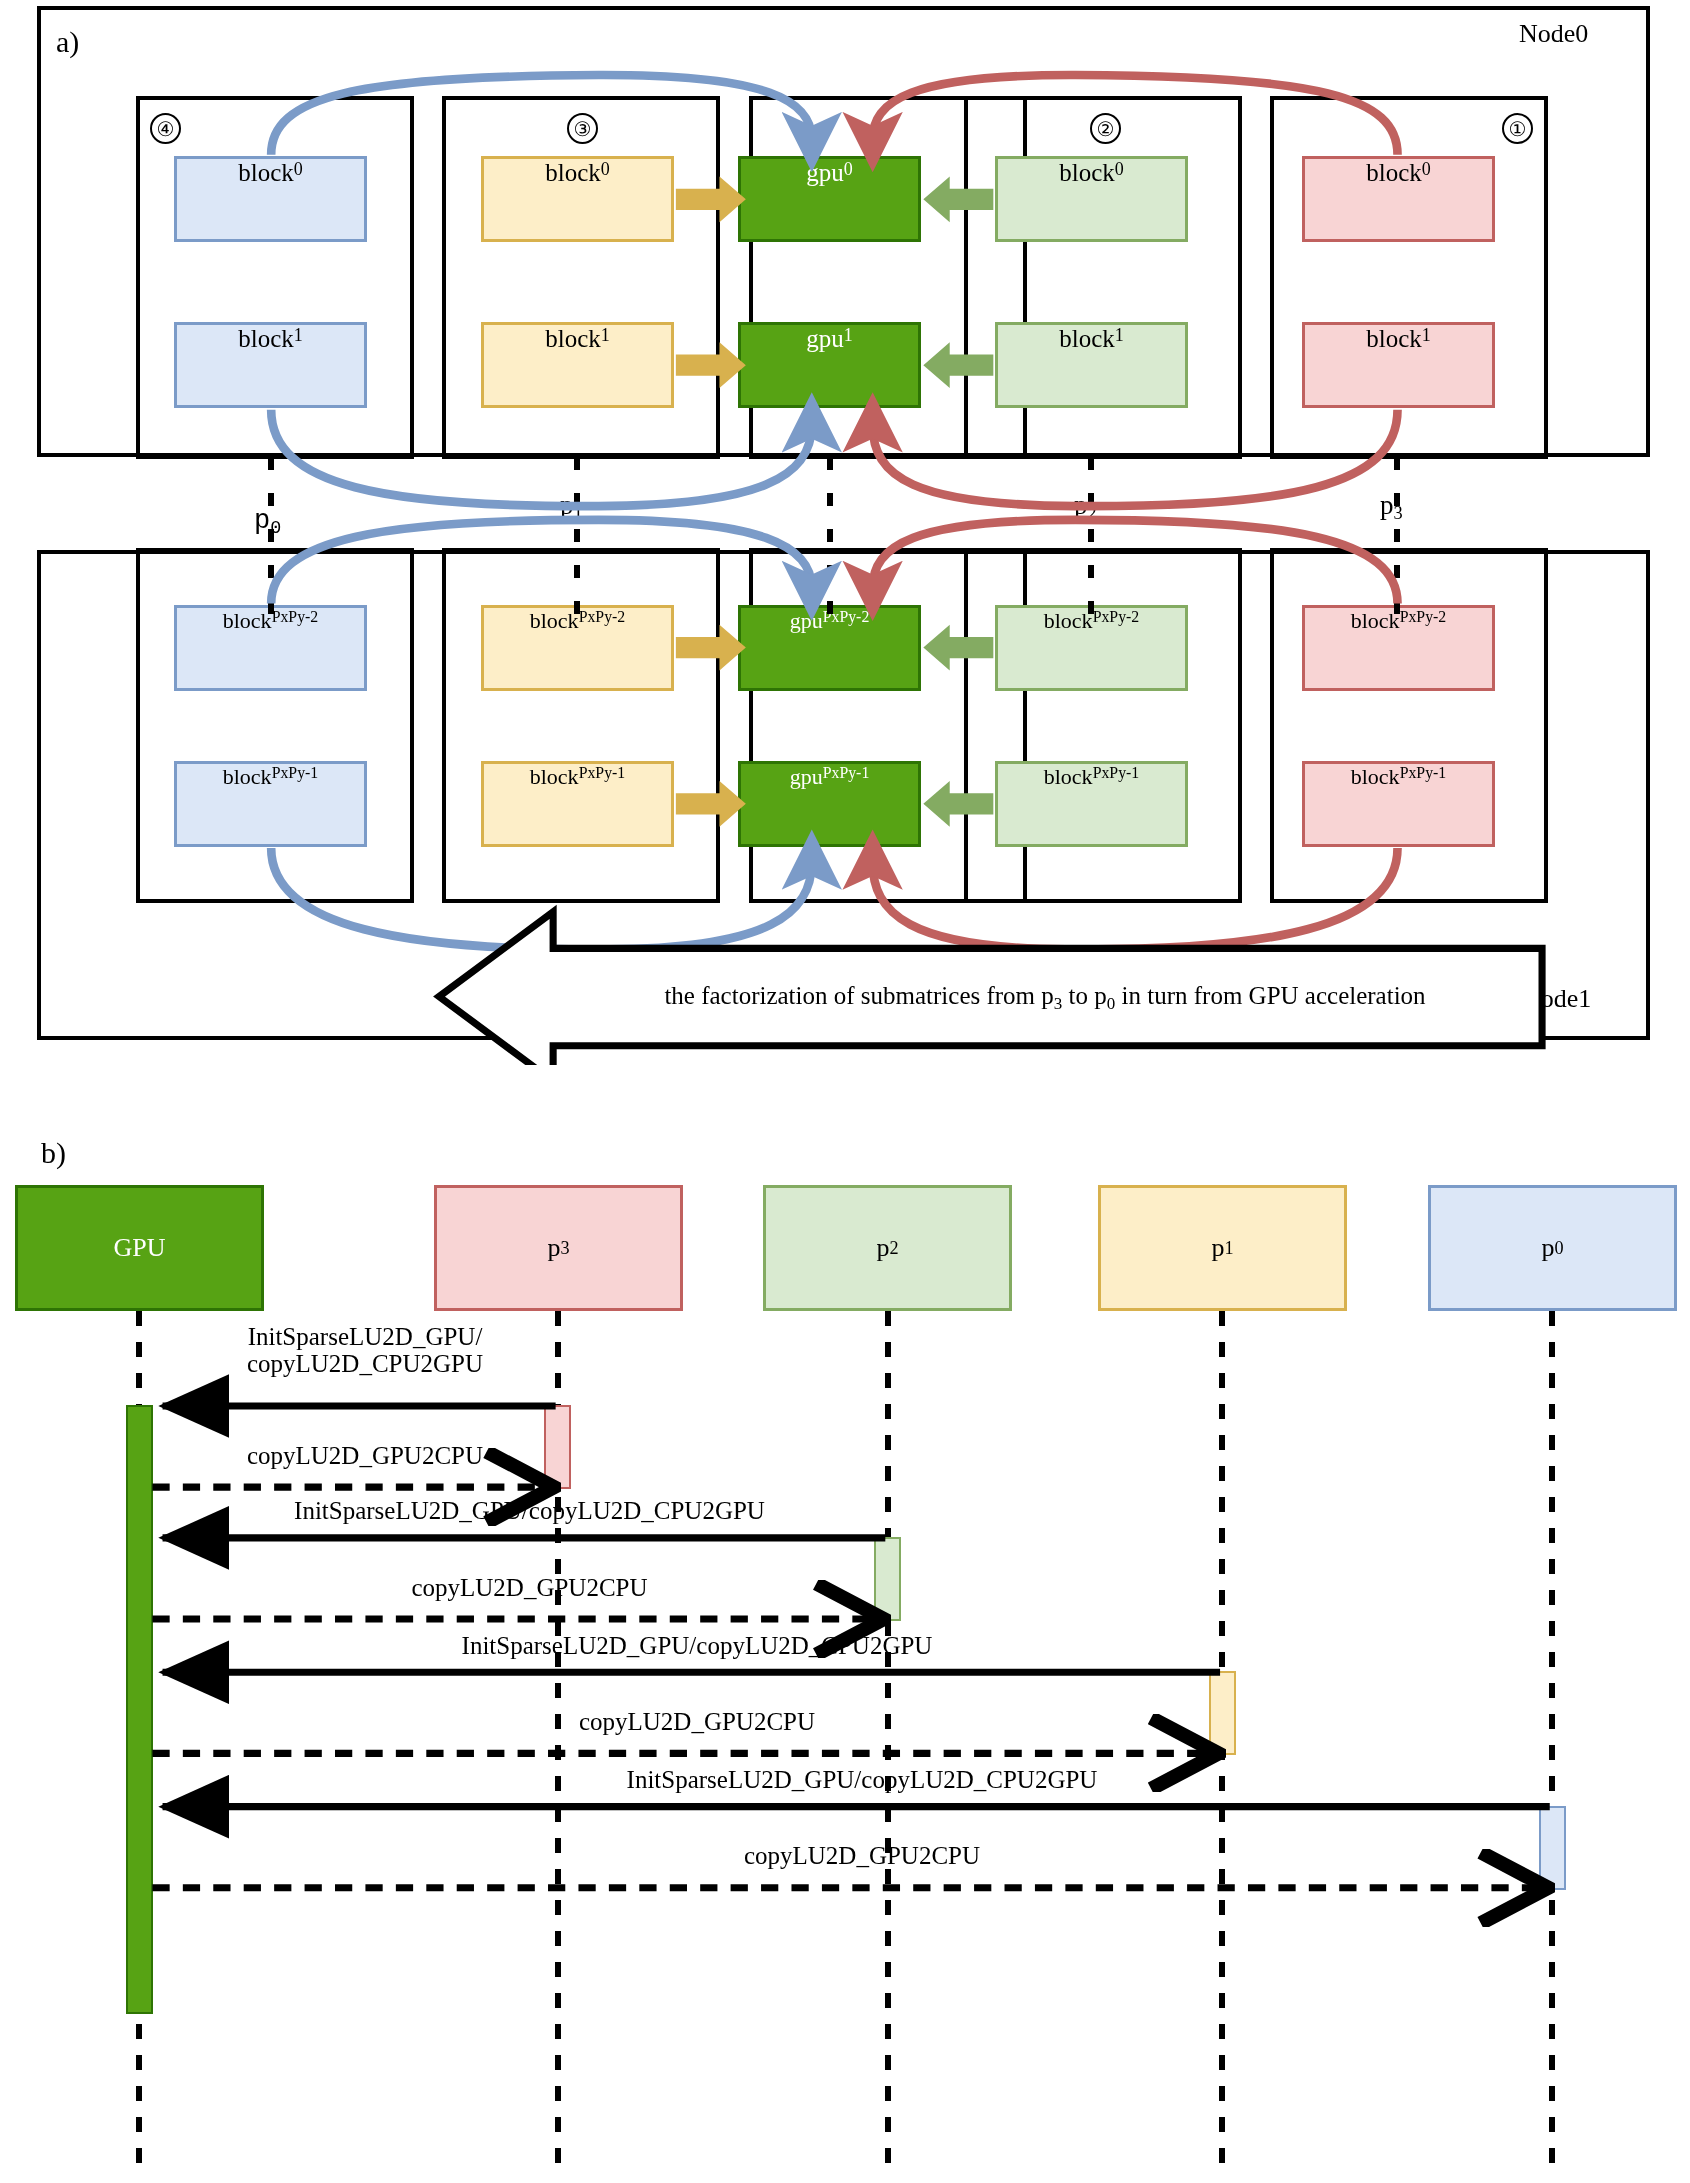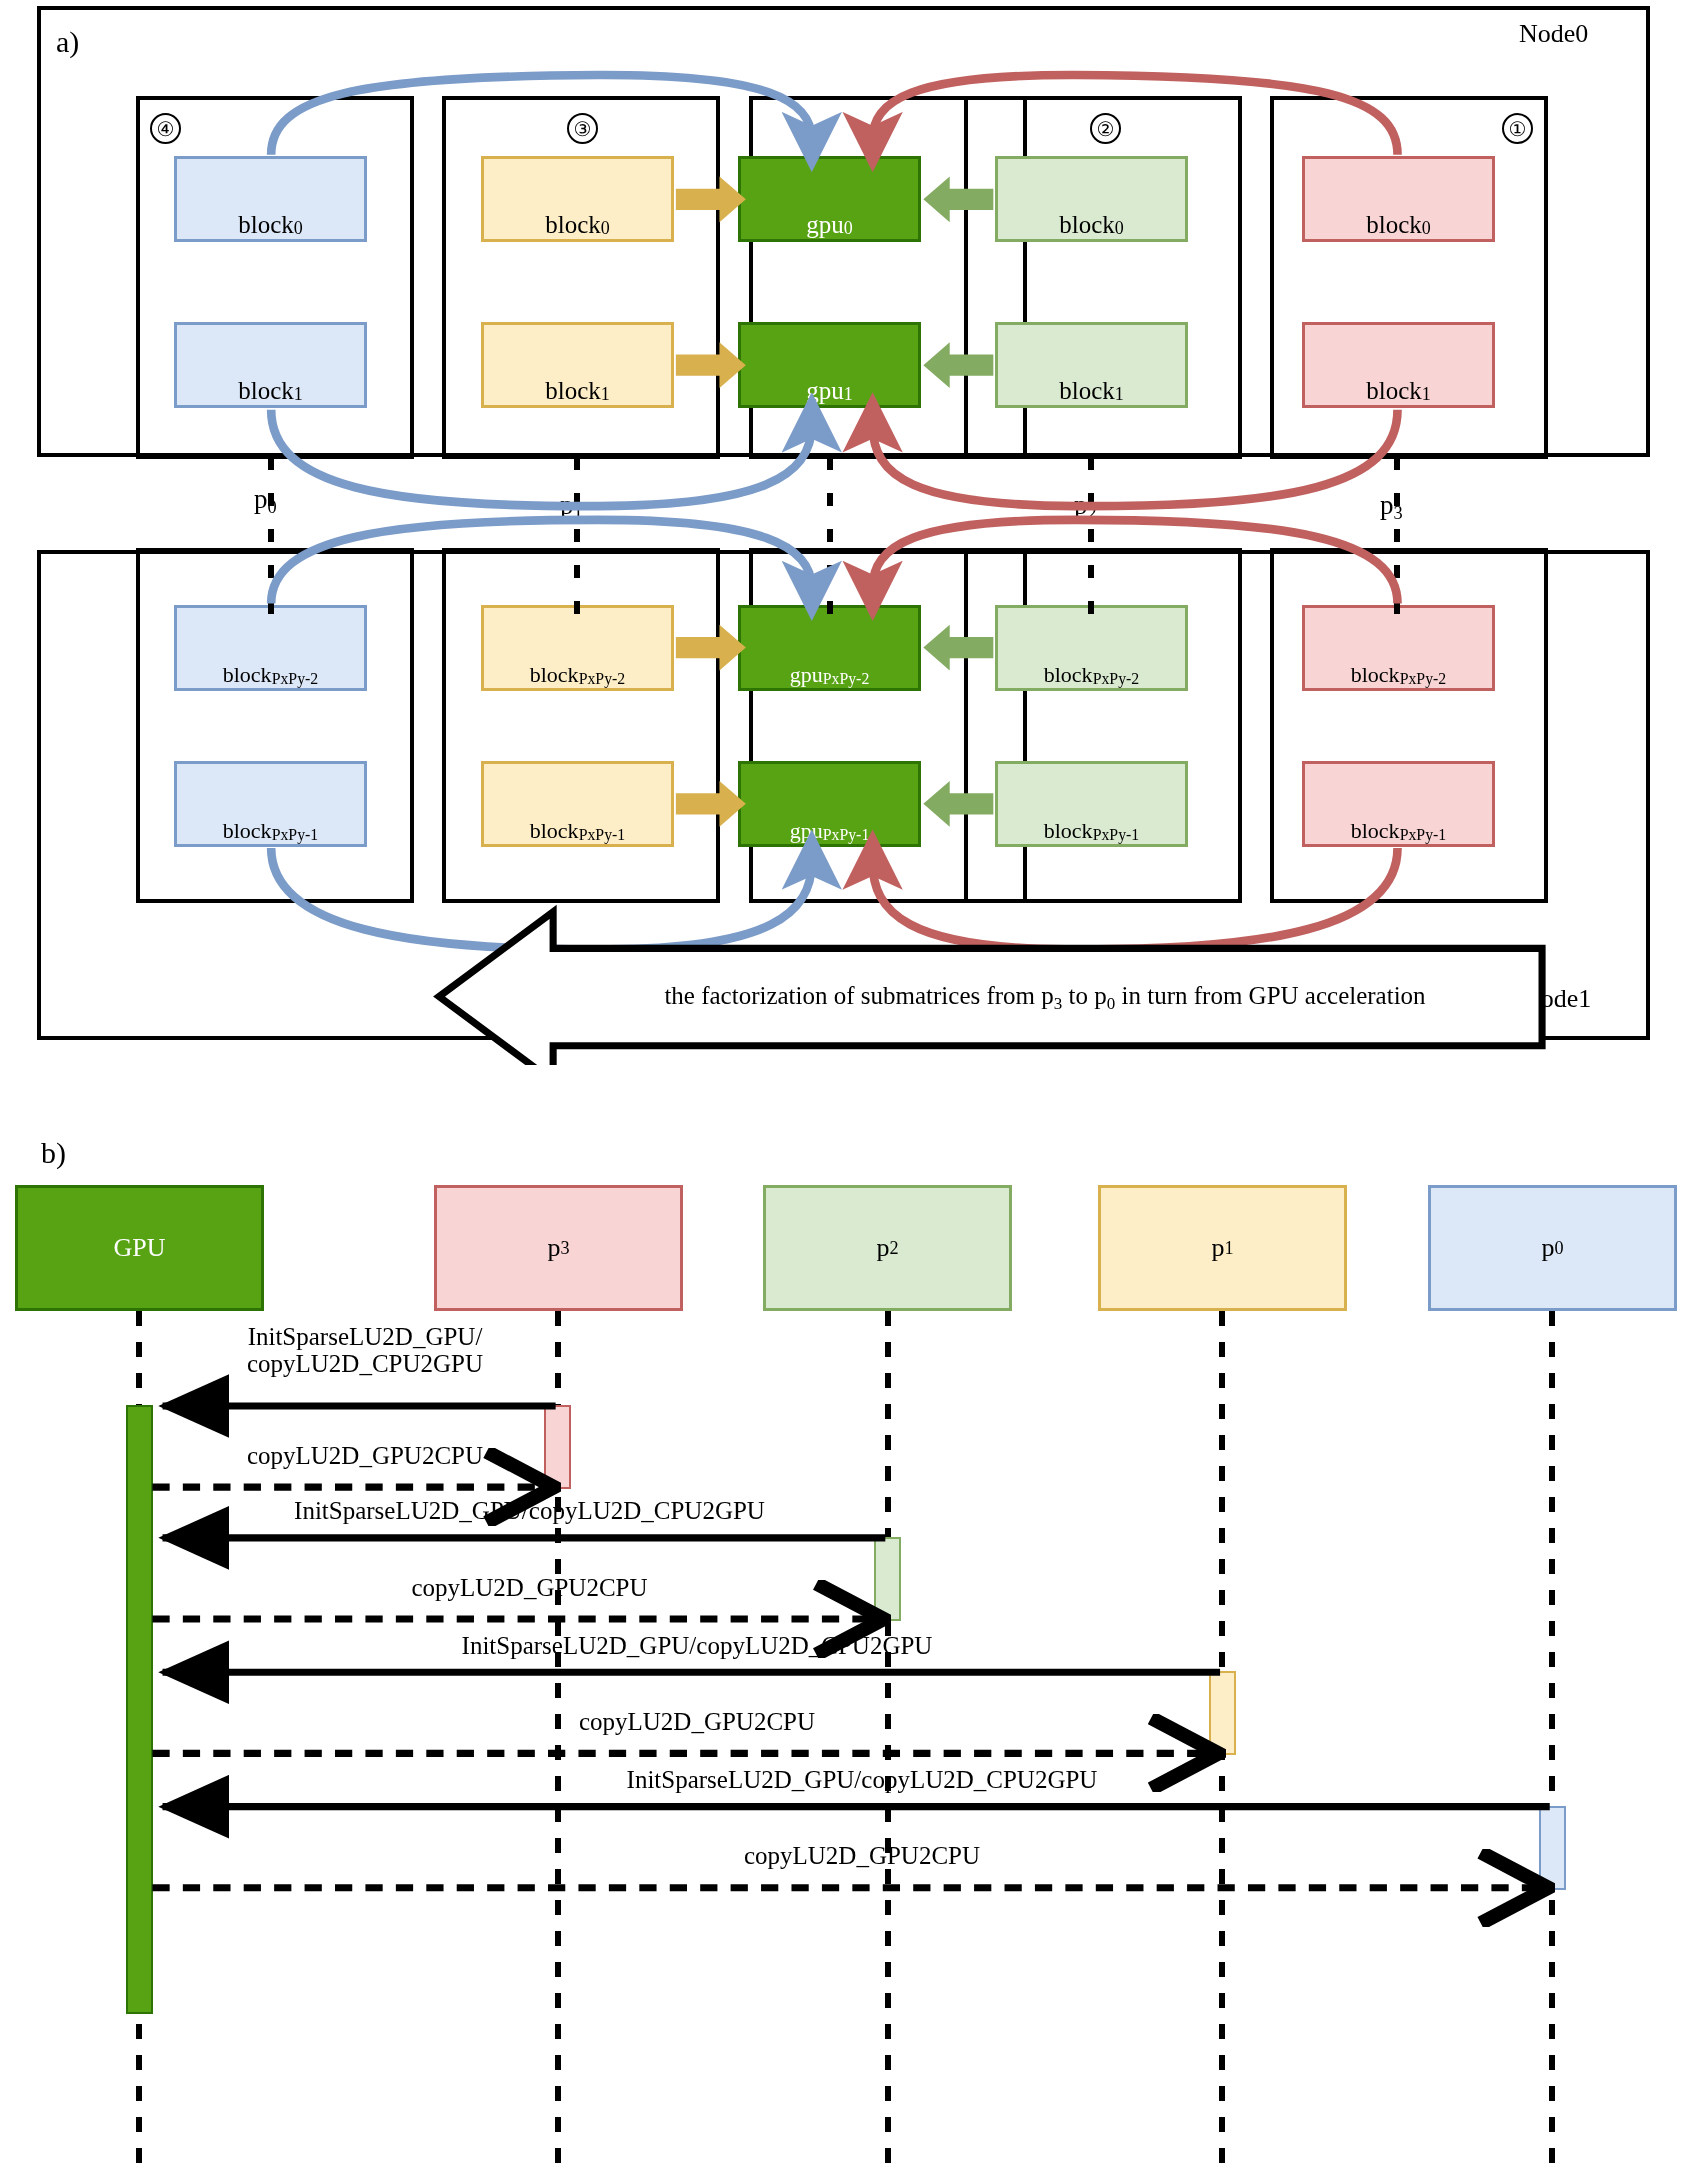--- a/index.html
+++ b/index.html
@@ -17,21 +17,21 @@
   .node-tag{font-size:26px;color:#000;white-space:nowrap;}
 
   .circ-num{
     width:31px;height:31px;border:2.5px solid #000;border-radius:50%;
     display:flex;align-items:center;justify-content:center;
     font-size:20px;color:#000;box-sizing:border-box;background:#fff;
   }
 
   .blk{
     box-sizing:border-box;
-    display:flex;align-items:flex-end;justify-content:center;
+    display:flex;align-items:flex-start;justify-content:center;
     font-size:25px;white-space:nowrap;
   }
   .blk sub{font-size:0.72em;vertical-align:-0.30em;}
 
   .blk-blue{background:#dce7f7;border:3.6px solid #7b9bc8;color:#000;}
   .blk-yellow{background:#fdeec8;border:3.6px solid #d8b14e;color:#000;}
   .blk-green-l{background:#d9ead0;border:3.6px solid #84ab62;color:#000;}
   .blk-red{background:#f8d4d4;border:3.6px solid #c0615f;color:#000;}
   .blk-gpu{background:#57a314;border:3.6px solid #2e7404;color:#fff;}
 
@@ -223,21 +223,21 @@
       <i></i>
     </div>
   <div class="abs vdots" style="left:1394px;top:457px;width:6px;height:157px;">
       <i></i>
       <i></i>
       <i></i>
       <i></i>
       <i></i>
     </div>
 
-  <div class="abs plabel" style="left:254px;top:484px;">
+  <div class="abs plabel" style="left:254px;top:506px;font-family:Liberation Mono, monospace;">
     <span>p</span><sub>0</sub>
   </div>
   <div class="abs plabel" style="left:560px;top:490px;">
     <span>p</span><sub>1</sub>
   </div>
   <div class="abs plabel" style="left:1074px;top:490px;">
     <span>p</span><sub>2</sub>
   </div>
   <div class="abs plabel" style="left:1380px;top:490px;">
     <span>p</span><sub>3</sub>

